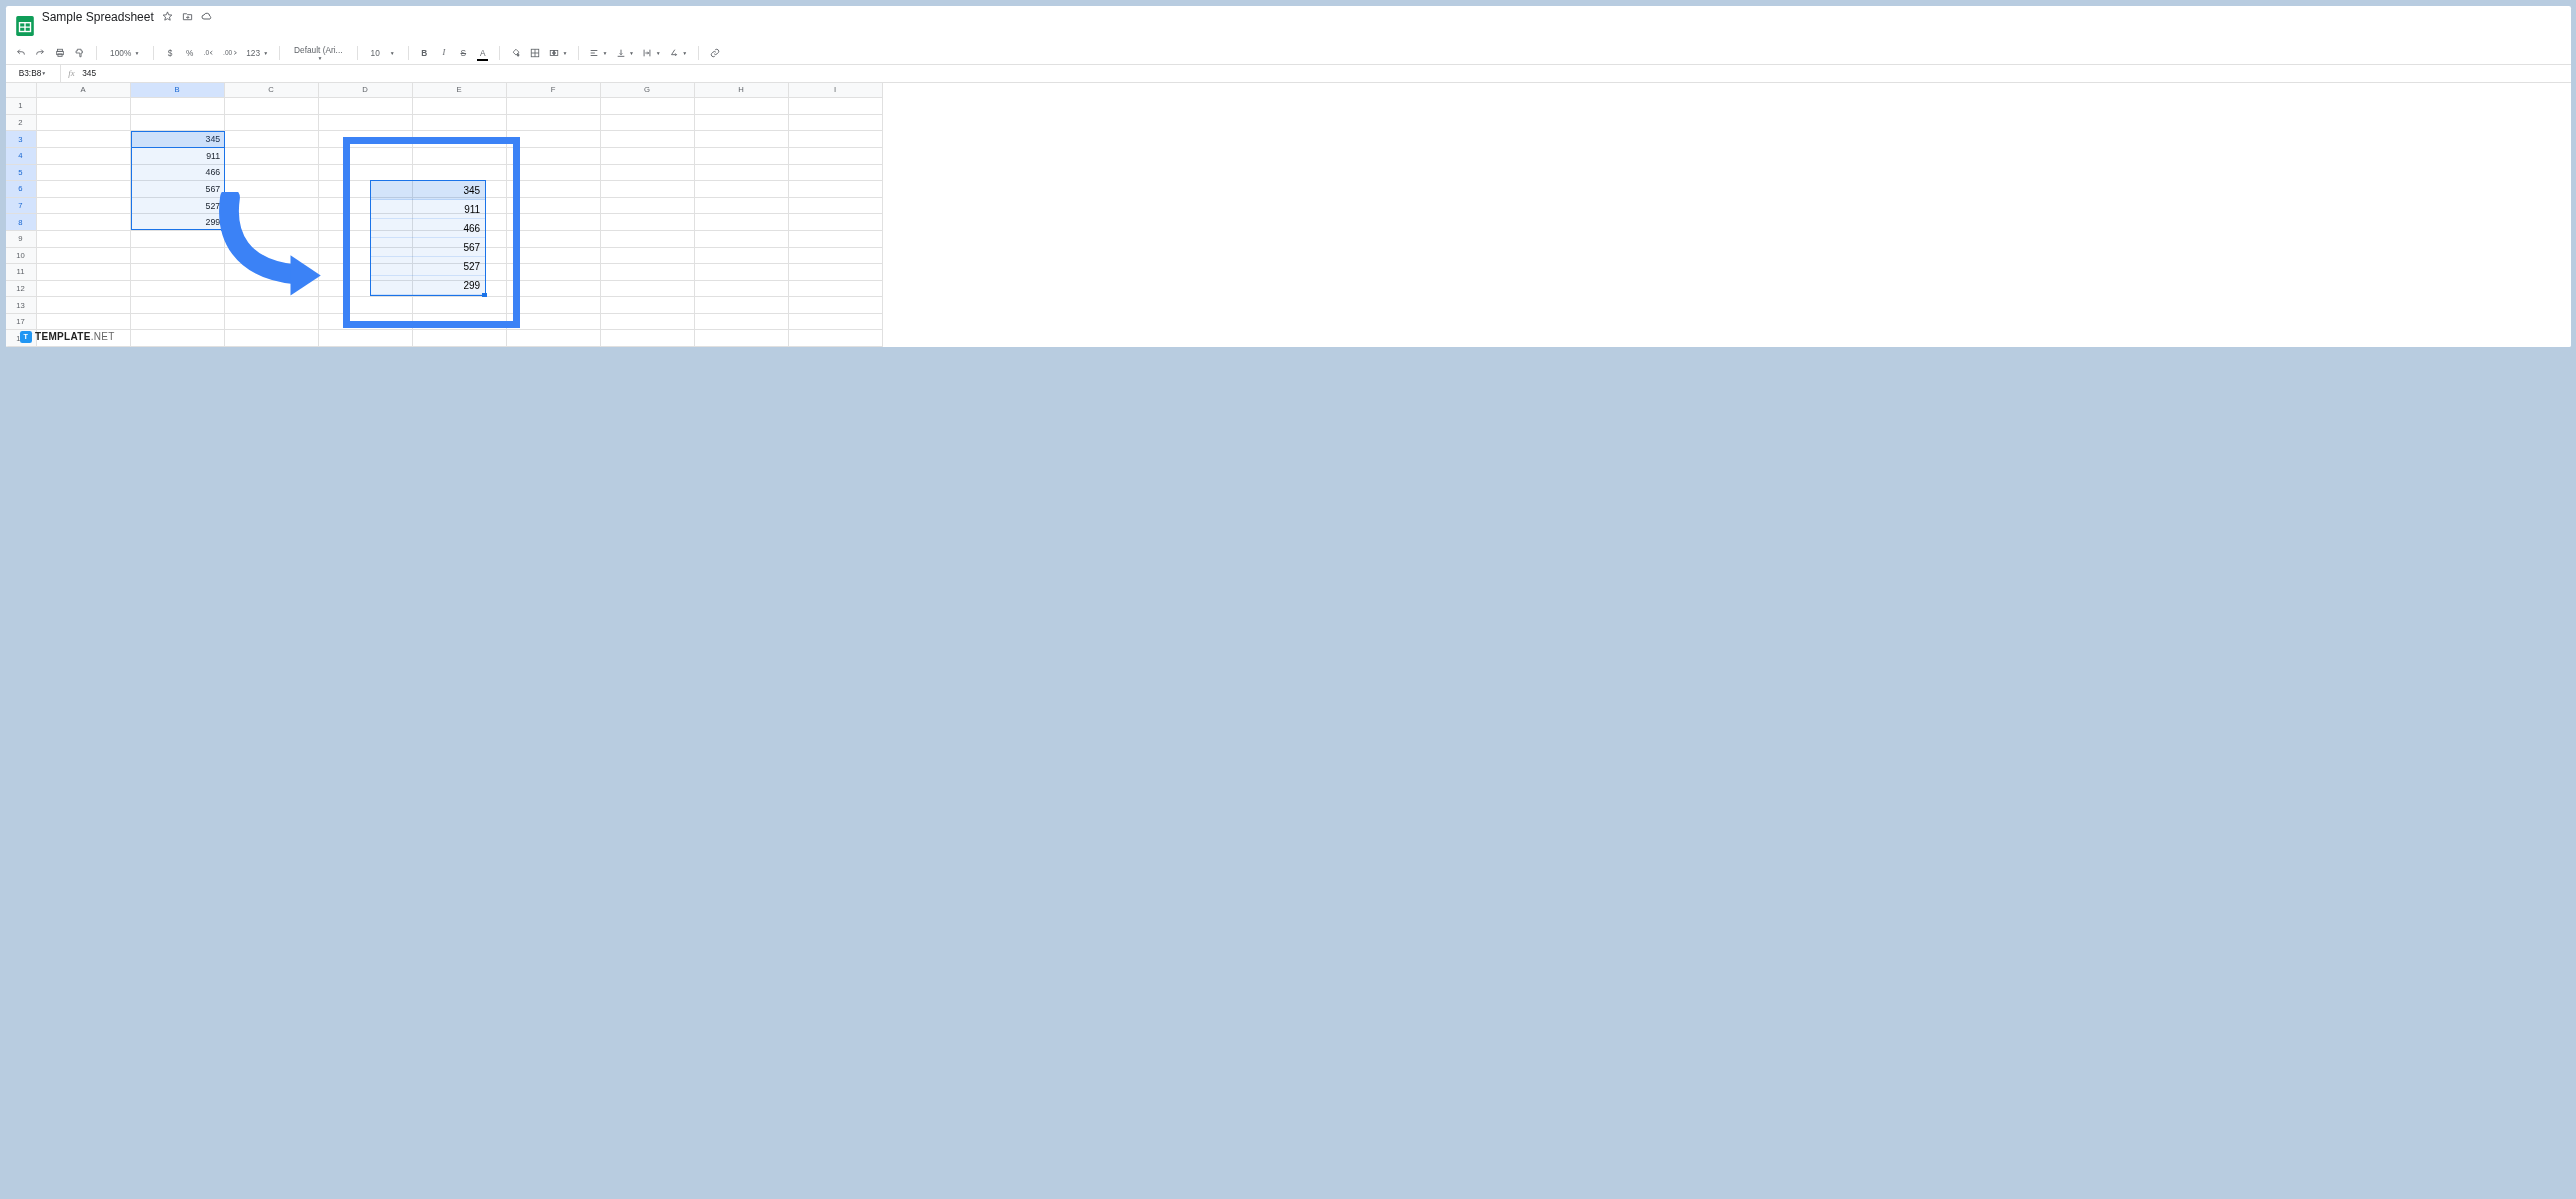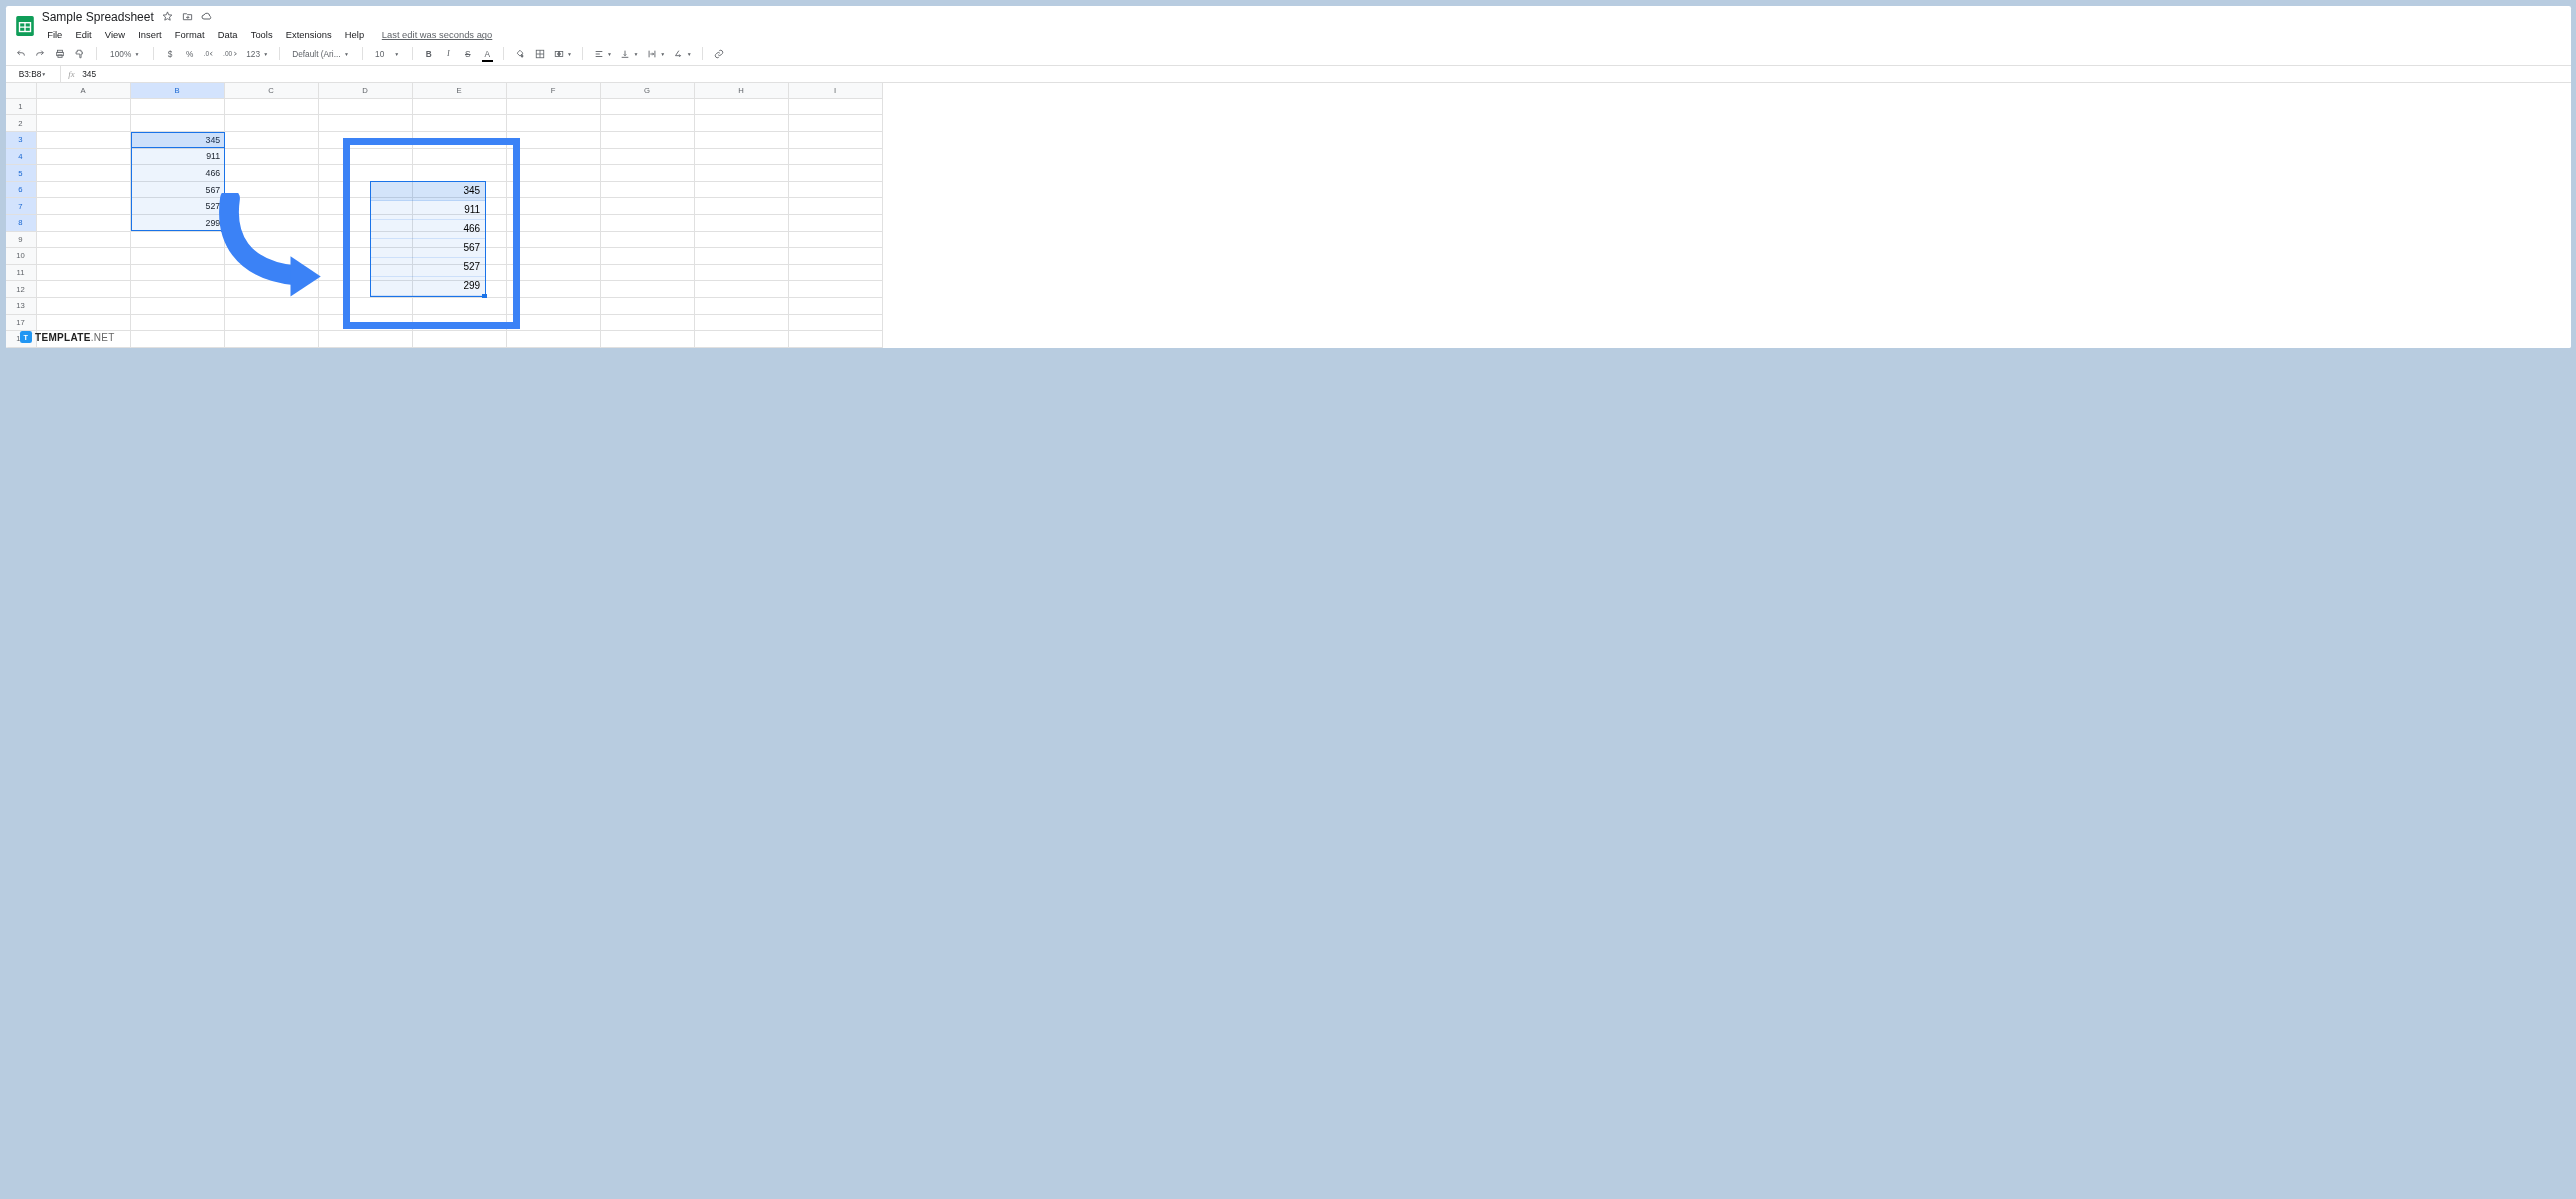--- a/index.html
+++ b/index.html
@@ -13,21 +13,21 @@
 .doc-title { font-size:12px; color:#202124; }
 .icon-btn { width:12px; height:12px; display:flex; align-items:center; justify-content:center; color:#5f6368; cursor:pointer; }
 .menu-row { display:flex; gap:2.2px; margin-top:3.3px; align-items:center; }
 .menu-item { padding:2.2px 5.5px; font-size:9.4px; color:#202124; cursor:pointer; border-radius:1.7px; }
 .last-edit { margin-left:10px; font-size:9.4px; color:#5f6368; text-decoration:underline; cursor:pointer; }
 .toolbar { display:flex; align-items:center; padding:3.3px 7.7px; border-bottom:0.6px solid #e0e0e0; gap:4px; }
 .tb-divider { width:0.6px; height:13.2px; background:#e0e0e0; margin:0 4.4px; }
 .tb-btn { min-width:15.5px; height:15.5px; display:flex; align-items:center; justify-content:center; color:#5f6368; cursor:pointer; padding:0 2.2px; font-size:8.3px; border-radius:1.7px; }
 .tb-btn .caret { font-size:5px; margin-left:3.3px; }
 .tb-btn.zoom { padding:0 5.5px; }
-.tb-btn.font { min-width:61px; justify-content:flex-start; padding:0 4.4px; }
+.tb-btn.font { min-width:61px; justify-content:flex-start; padding:0 4.4px;flex-direction:column; }
 .tb-btn.size { min-width:33px; justify-content:space-between; padding:0 4.4px; }
 .text-color { position:relative; }
 .text-color::after { content:''; position:absolute; bottom:-0.6px; left:2.2px; right:2.2px; height:2.2px; background:#000; }
 .name-formula { display:flex; align-items:center; border-bottom:0.6px solid #e0e0e0; height:17.7px; }
 .name-box { width:55px; padding:0 5.5px; font-size:8.3px; color:#202124; display:flex; align-items:center; justify-content:center; border-right:0.6px solid #e0e0e0; height:100%; }
 .fx { padding:0 7.7px; font-style:italic; color:#9e9e9e; font-size:8.8px; font-family:serif; }
 .formula-val { font-size:8.3px; color:#202124; }
 .grid-area { position:relative; background:#fff; }
 .col-headers { display:flex; height:15.5px; }
 .row-col-box { width:31px; background:#f8f9fa; border-right:0.6px solid #e0e0e0; border-bottom:0.6px solid #e0e0e0; }
@@ -79,32 +79,20 @@
               <path d="M3 6h7l2 2h9v11H3z"></path>
               <path d="M12 11l3 3-3 3M15 14h-6"></path>
             </svg>
           </span>
         <span class="icon-btn">
             <svg width="12" height="12" viewBox="0 0 24 24" fill="none" stroke="#5f6368" stroke-width="2">
               <path d="M6 16a4 4 0 010-8 6 6 0 0111.5 2A3.5 3.5 0 0118 16H6z"></path>
             </svg>
           </span>
       </div>
-      <div class="menu-row">
-        <span class="menu-item">File</span>
-        <span class="menu-item">Edit</span>
-        <span class="menu-item">View</span>
-        <span class="menu-item">Insert</span>
-        <span class="menu-item">Format</span>
-        <span class="menu-item">Data</span>
-        <span class="menu-item">Tools</span>
-        <span class="menu-item">Extensions</span>
-        <span class="menu-item">Help</span>
-        <span class="last-edit">Last edit was seconds ago</span>
-      </div>
     </div>
   </div>
 
   <div class="toolbar">
     <span class="tb-btn">
         <svg width="10" height="10" viewBox="0 0 24 24" fill="none" stroke="#5f6368" stroke-width="2.2">
           <path d="M9 14L4 9l5-5M4 9h10a6 6 0 016 6v1"></path>
         </svg>
       </span>
     <span class="tb-btn">

